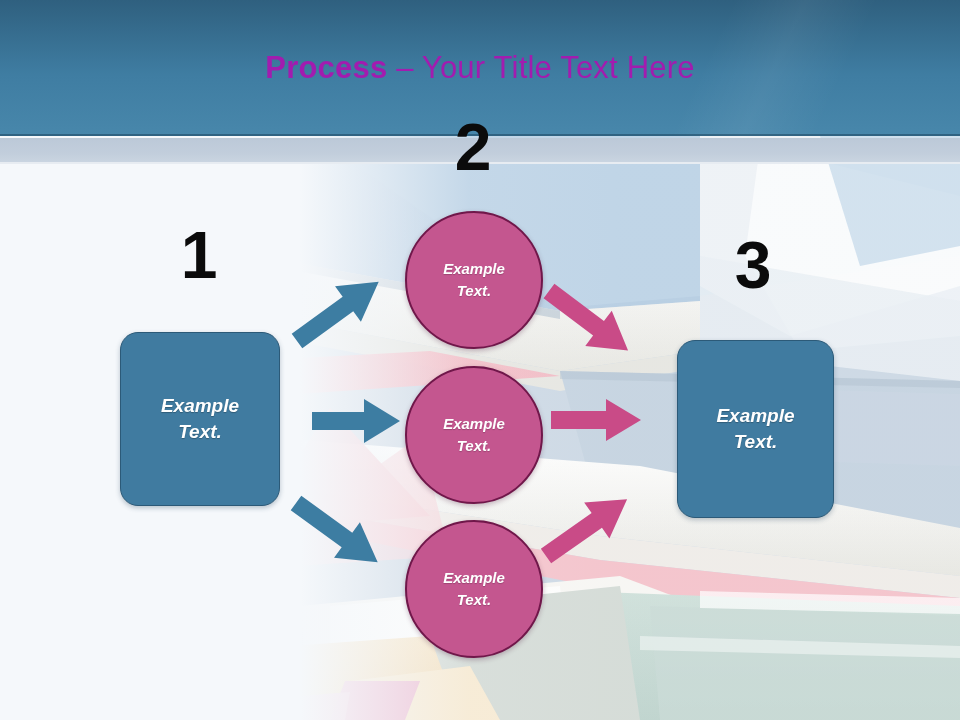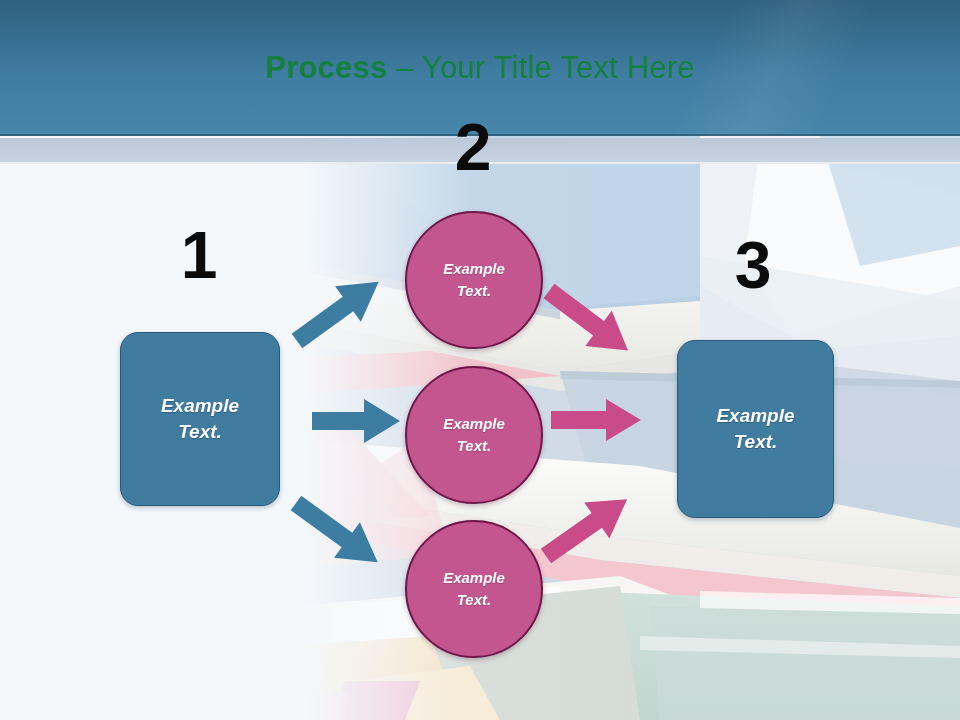--- a/index.html
+++ b/index.html
@@ -70,21 +70,21 @@
     position: absolute;
     left: 0; bottom: 0; width: 100%; height: 2px;
     background: rgba(255,255,255,0.55);
   }
 
   .slide-title {
     position: absolute;
     left: 0; top: 50px;
     width: 960px;
     text-align: center;
-    color: #15803d;
+    color: #a21caf;
     font-size: 31px;
     line-height: 36px;
     letter-spacing: 0.2px;
     white-space: nowrap;
   }
   .slide-title .t-bold { font-weight: bold; }
   .slide-title .t-light { font-weight: normal; }
 
   
   .step-num {

